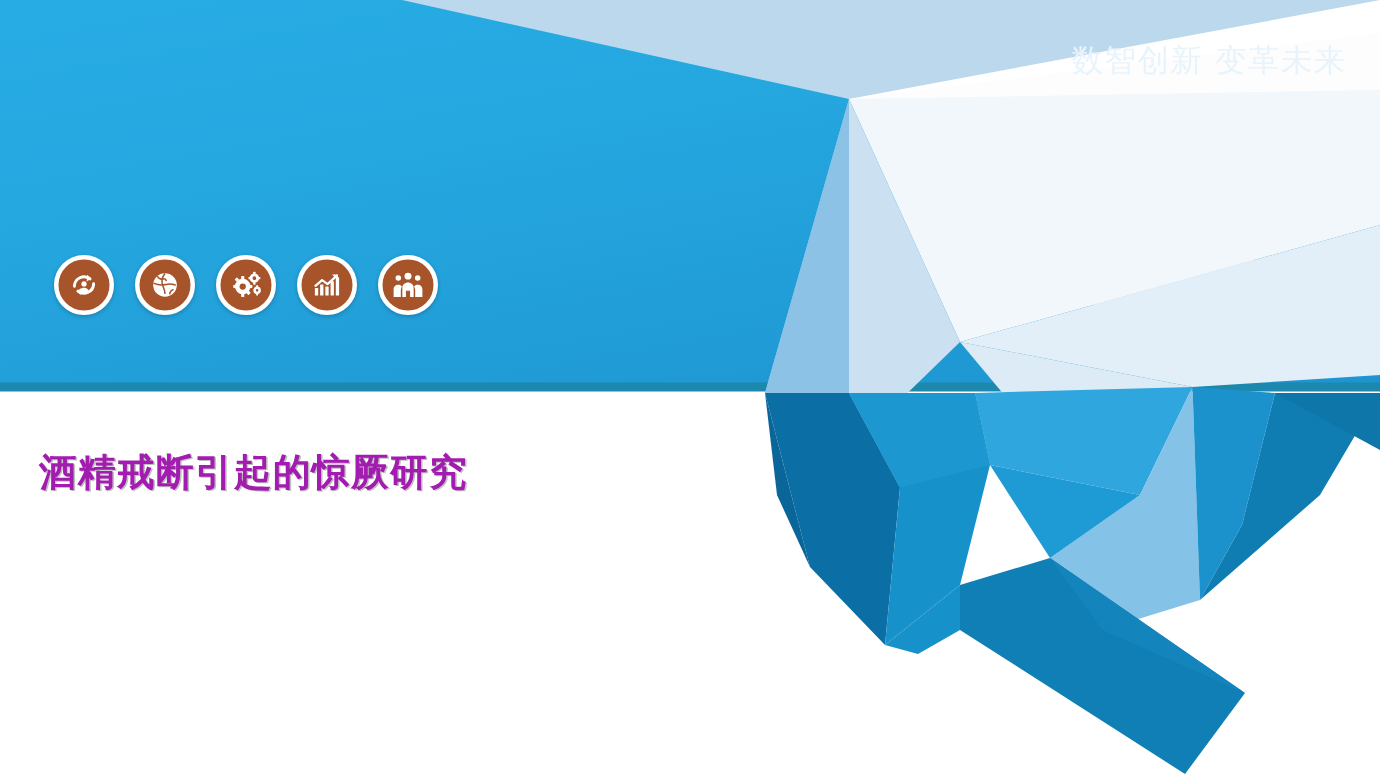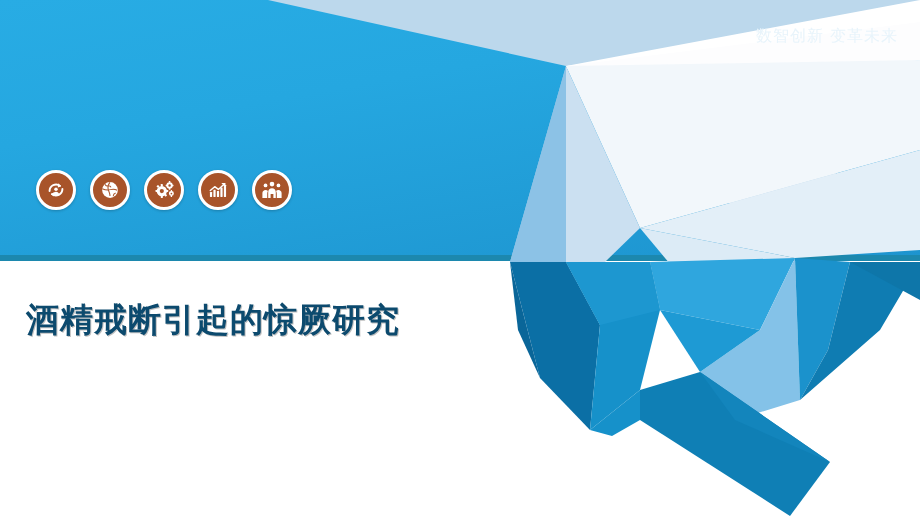--- a/index.html
+++ b/index.html
@@ -40,21 +40,21 @@
     left: 0;
     top: 0;
     width: 920px;
     height: 518px;
   }
   
   .tagline {
     position: absolute;
     right: 22px;
     top: 26px;
-    font-size: 16px;
+    font-size: 21px;
     letter-spacing: 1px;
     color: #e8f4fb;
     font-family: "DejaVu Sans", "Liberation Sans", sans-serif;
     white-space: nowrap;
     text-align: center;
   }
   
   .icon-row {
     position: absolute;
     left: 36px;
@@ -77,23 +77,23 @@
     box-shadow: 0 1px 3px rgba(0,0,0,0.22);
   }
   .icon-badge svg {
     display: block;
   }
   
   .title {
     position: absolute;
     left: 26px;
     top: 298px;
-    font-size: 33px;
+    font-size: 25px;
     font-weight: bold;
-    color: #0c4a6e;
+    color: #a21caf;
     letter-spacing: 1px;
     font-family: "DejaVu Sans", "Liberation Sans", sans-serif;
     text-shadow: 1px 1px 0 rgba(140,140,140,0.55);
     white-space: nowrap;
   }
 </style>
 </head>
 <body>
 
 <div class="slide">

